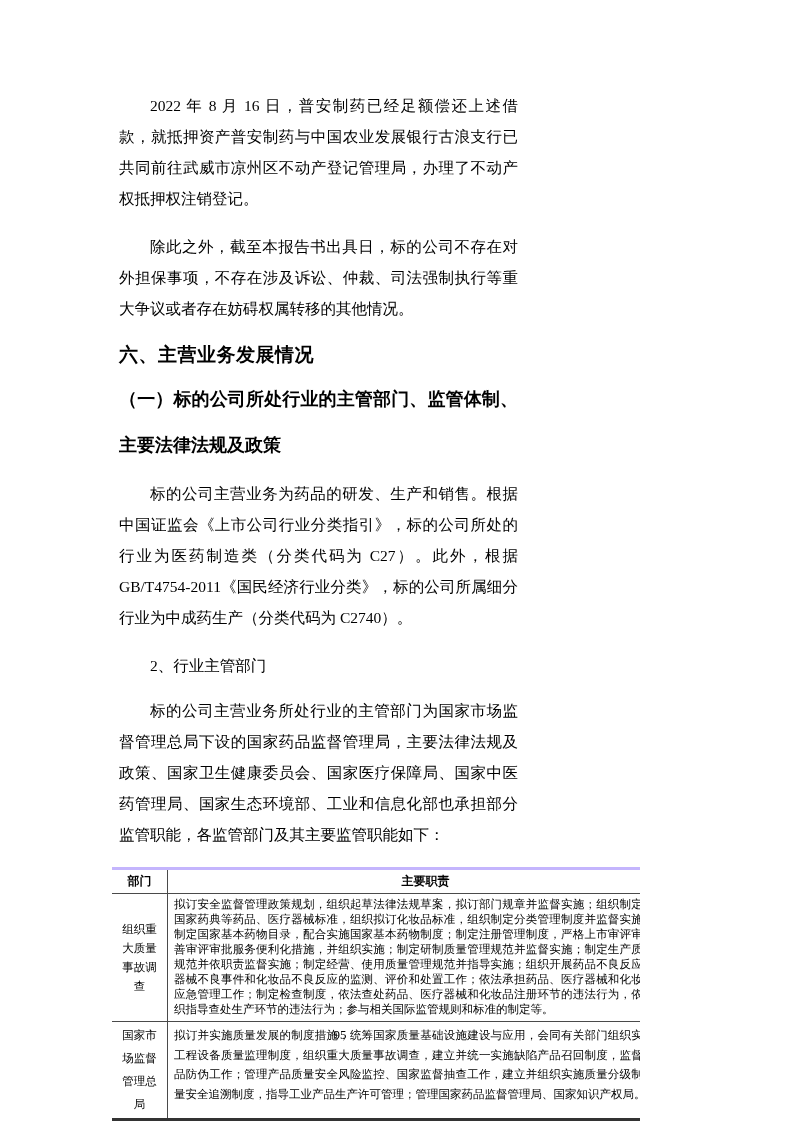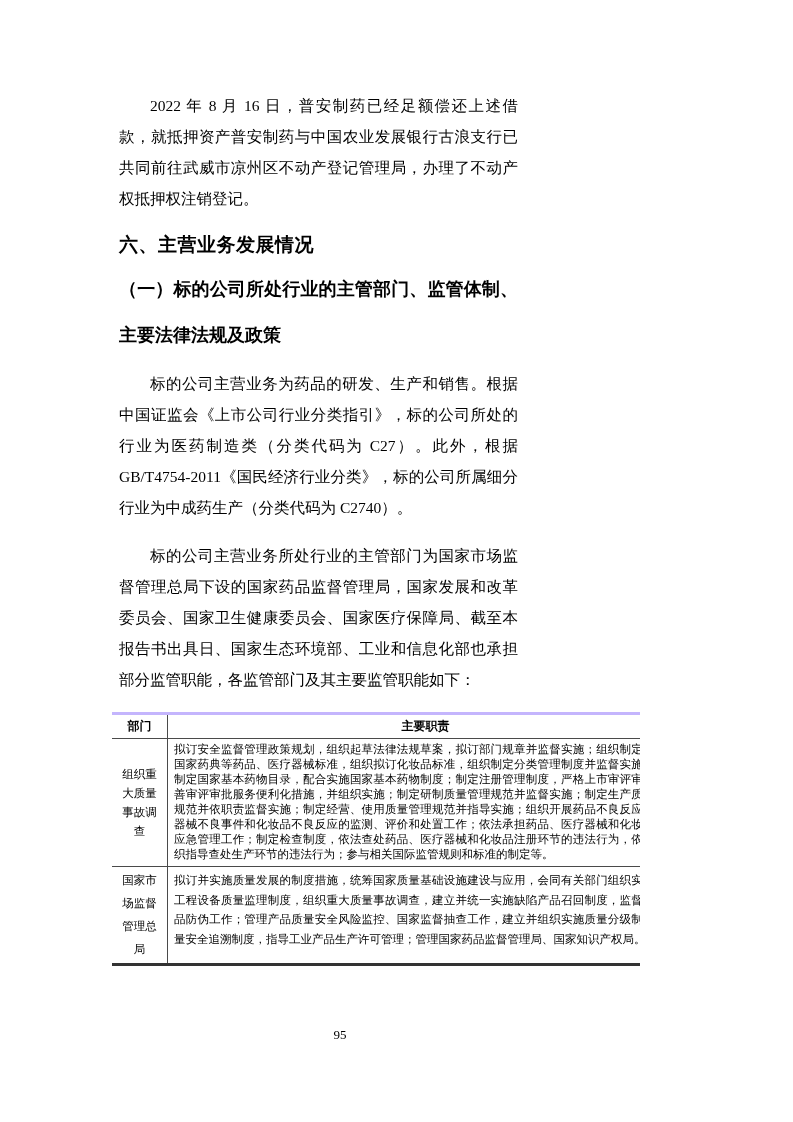--- a/index.html
+++ b/index.html
@@ -88,30 +88,32 @@
     padding-left: 40px;
   }
 </style>
 </head>
 <body>
 
 <div class="page">
 
   <p class="body">2022 年 8 月 16 日，普安制药已经足额偿还上述借款，就抵押资产普安制药与中国农业发展银行古浪支行已共同前往武威市凉州区不动产登记管理局，办理了不动产权抵押权注销登记。</p>
 
+  <p class="body">除此之外，截至本报告书出具日，标的公司不存在对外担保事项，不存在涉及诉讼、仲裁、司法强制执行等重大争议或者存在妨碍权属转移的其他情况。</p>
 
   <h1 class="main-heading">六、主营业务发展情况</h1>
 
   <h2 class="sub-heading">（一）标的公司所处行业的主管部门、监管体制、主要法律法规及政策</h2>
 
 
   <p class="body">标的公司主营业务为药品的研发、生产和销售。根据中国证监会《上市公司行业分类指引》，标的公司所处的行业为医药制造类（分类代码为 C27）。此外，根据 GB/T4754-2011《国民经济行业分类》，标的公司所属细分行业为中成药生产（分类代码为 C2740）。</p>
 
+  <p class="item">2、行业主管部门</p>
 
-  <p class="body">标的公司主营业务所处行业的主管部门为国家市场监督管理总局下设的国家药品监督管理局，国家发展和改革委员会、国家卫生健康委员会、国家医疗保障局、截至本报告书出具日、国家生态环境部、工业和信息化部也承担部分监管职能，各监管部门及其主要监管职能如下：</p>
+  <p class="body">标的公司主营业务所处行业的主管部门为国家市场监督管理总局下设的国家药品监督管理局，主要法律法规及政策、国家卫生健康委员会、国家医疗保障局、国家中医药管理局、国家生态环境部、工业和信息化部也承担部分监管职能，各监管部门及其主要监管职能如下：</p>
 
   <table class="reg-table">
     <thead>
       <tr>
         <th class="dept-col">部门</th>
         <th>主要职责</th>
       </tr>
     </thead>
     <tbody>
       <tr class="row1">

